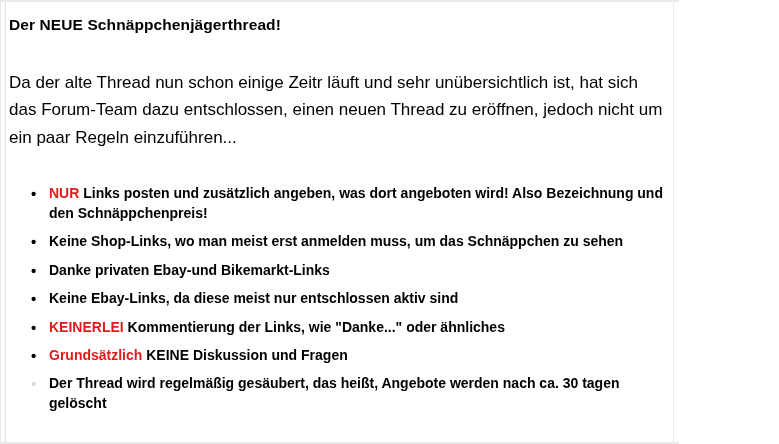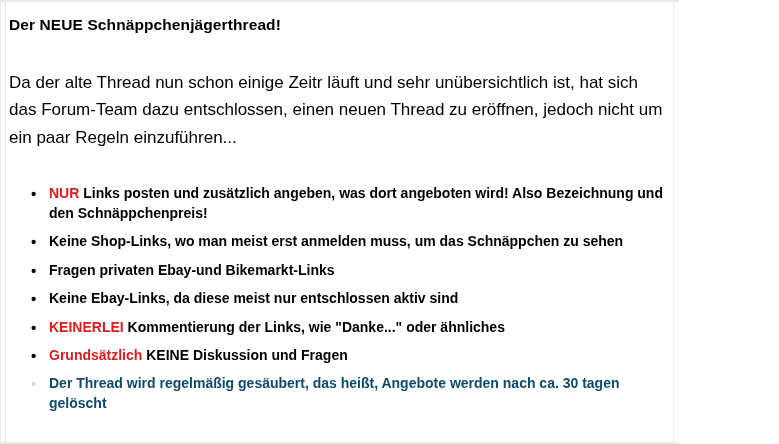--- a/index.html
+++ b/index.html
@@ -82,21 +82,21 @@
   }
   ul.rules li::before {
     content: "\2022";
     position: absolute;
     left: -12px;
     top: -1px;
     font-size: 15px;
     color: #000;
   }
   ul.rules li.faded {
-    color: #0c4a6e;
+    color: #000000;
   }
   ul.rules li.faded::before {
     color: #d9d9d9;
   }
   .red {
     color: #e01b1b;
   }
 </style>
 </head>
 <body>
@@ -109,21 +109,21 @@
   <div class="content">
 
     <h1 class="title">Der NEUE Schnäppchenjägerthread!</h1>
 
     <p class="intro">Da der alte Thread nun schon einige Zeitr läuft und sehr unübersichtlich ist, hat sich das Forum-Team dazu entschlossen, einen neuen Thread zu eröffnen, jedoch nicht um ein paar Regeln einzuführen...</p>
 
 
     <ul class="rules">
         <li><span class="red">NUR</span><span> Links posten und zusätzlich angeben, was dort angeboten wird! Also Bezeichnung und den Schnäppchenpreis!</span></li>
         <li><span>Keine Shop-Links, wo man meist erst anmelden muss, um das Schnäppchen zu sehen</span></li>
-        <li><span>Fragen privaten Ebay-und Bikemarkt-Links</span></li>
+        <li><span>Danke privaten Ebay-und Bikemarkt-Links</span></li>
         <li><span>Keine Ebay-Links, da diese meist nur entschlossen aktiv sind</span></li>
         <li><span class="red">KEINERLEI</span><span> Kommentierung der Links, wie "Danke..." oder ähnliches</span></li>
         <li><span class="red">Grundsätzlich</span><span> KEINE Diskussion und Fragen</span></li>
         <li class="faded"><span>Der Thread wird regelmäßig gesäubert, das heißt, Angebote werden nach ca. 30 tagen gelöscht</span></li>
       </ul>
 
   </div>
 </div>
 
 </body></html>

